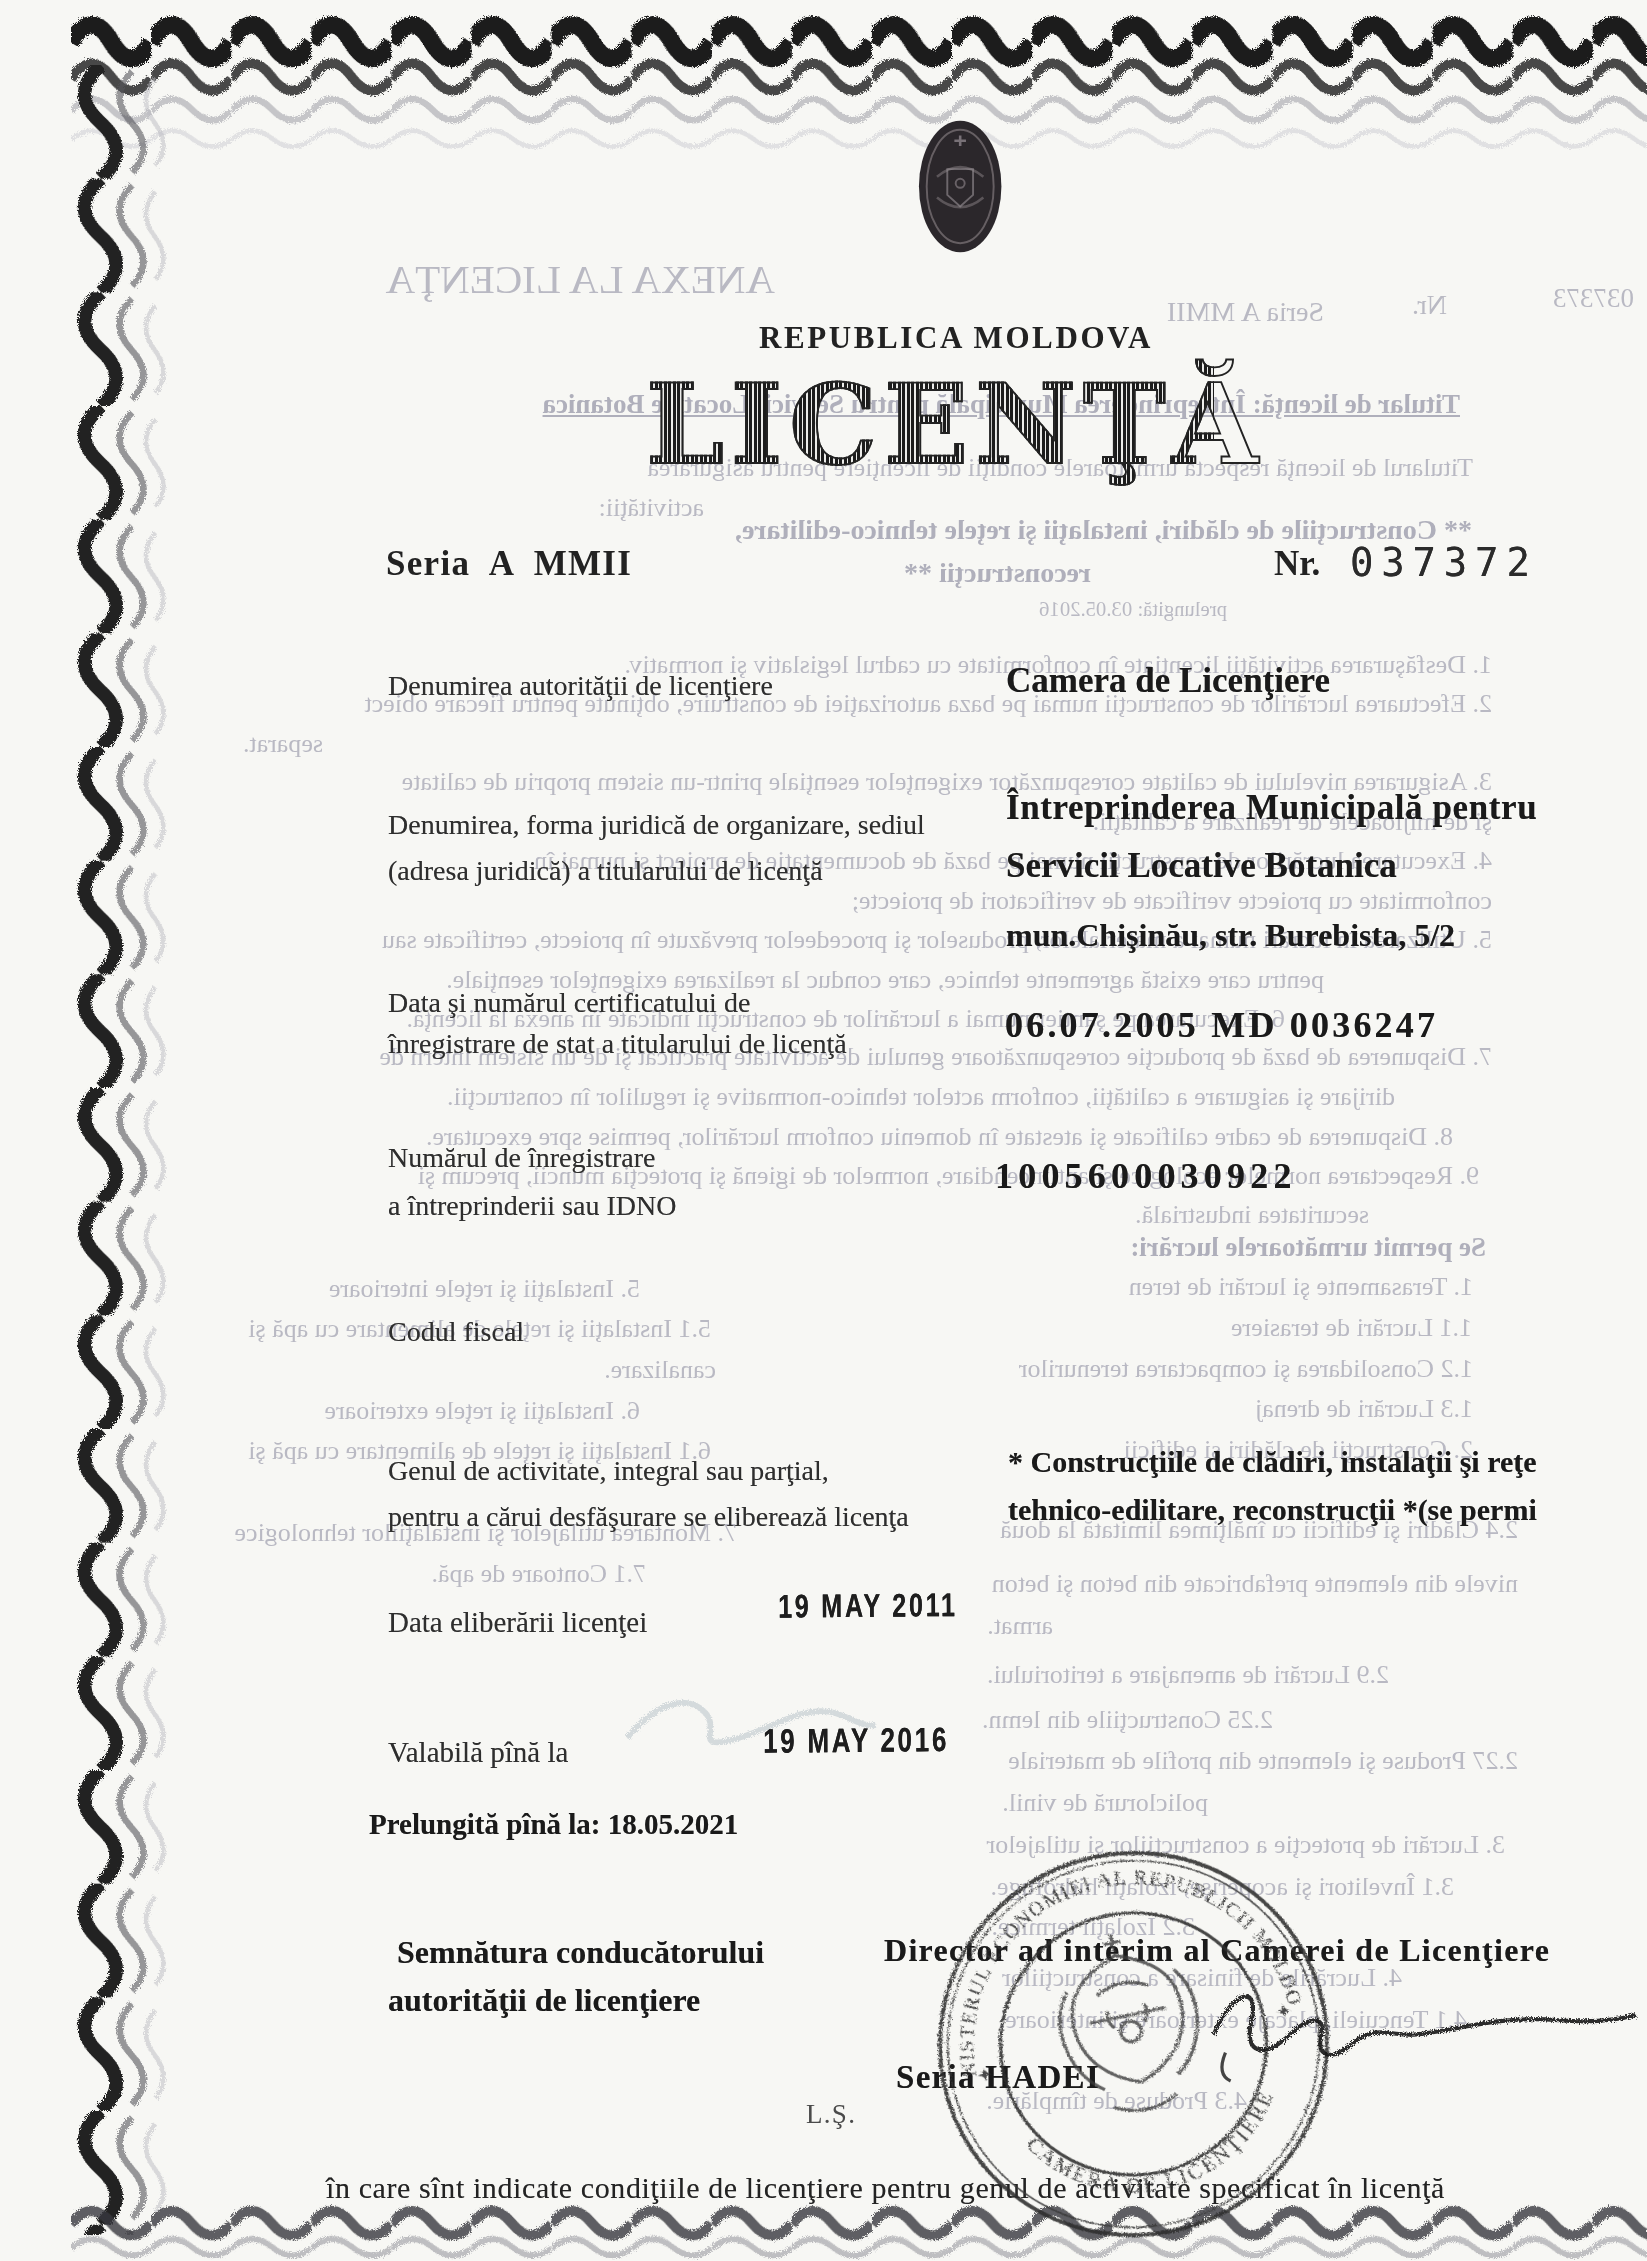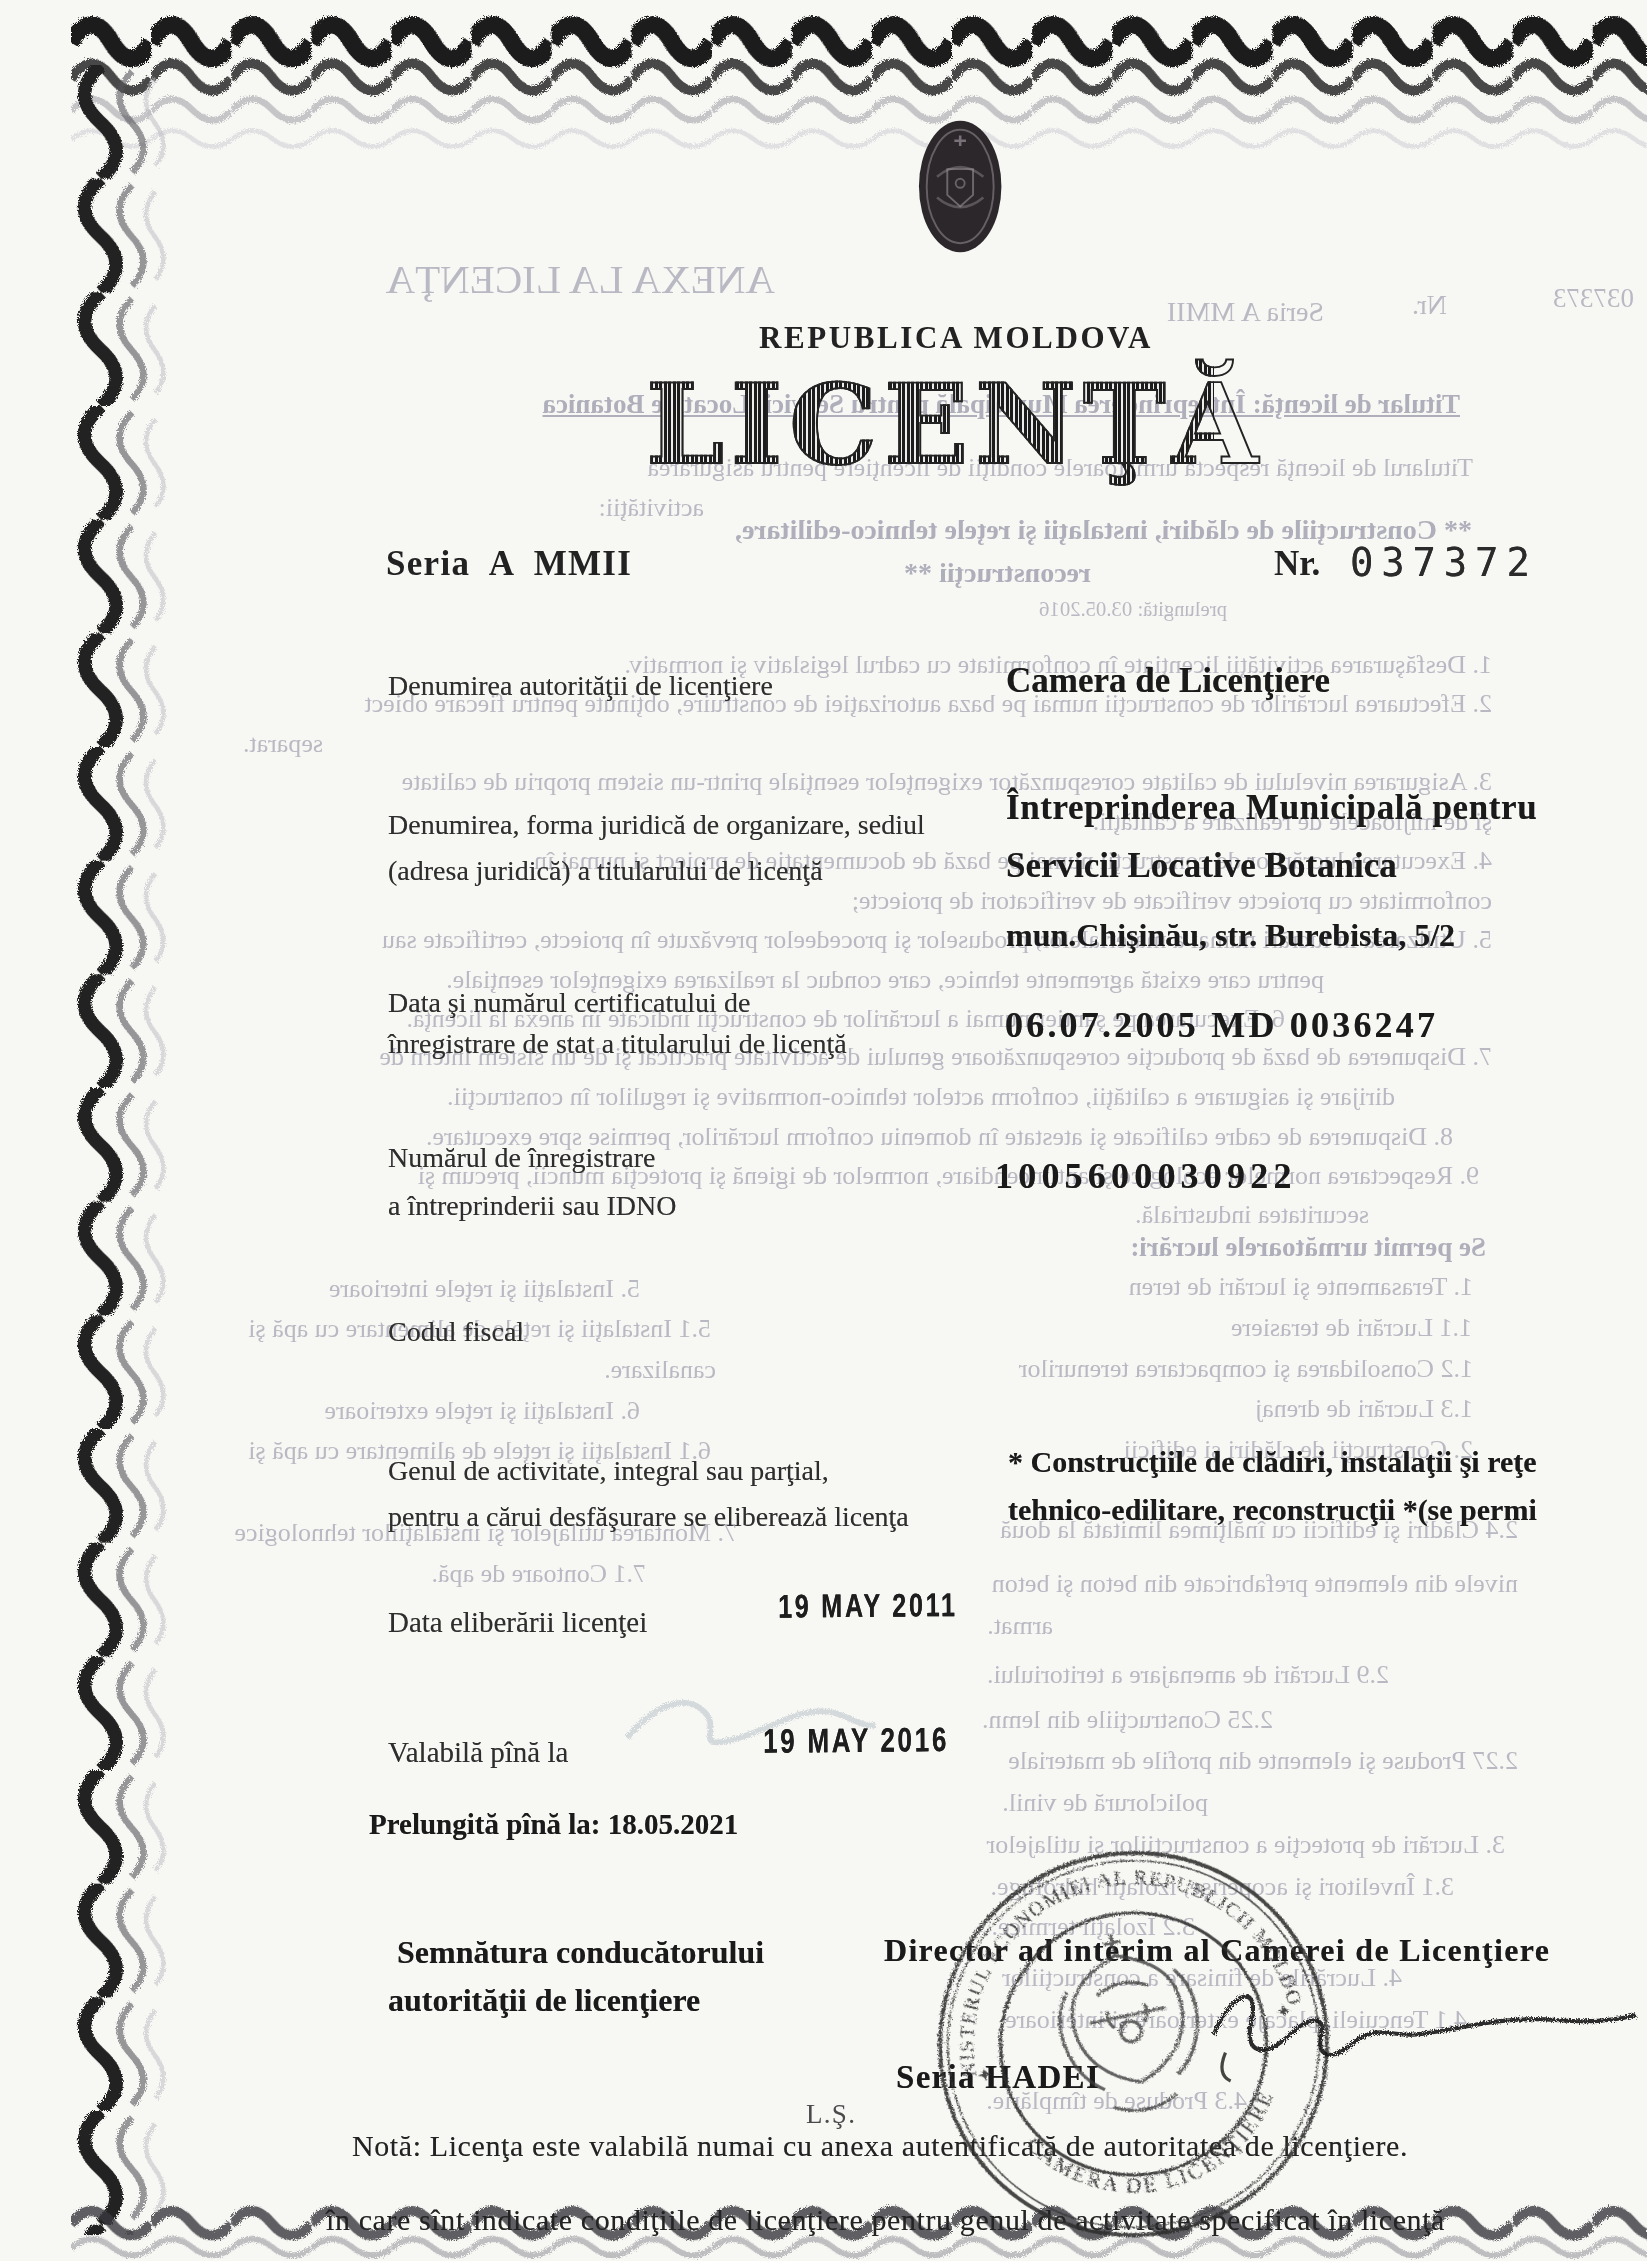--- a/index.html
+++ b/index.html
@@ -183,22 +183,21 @@
   <div class="t datestamp" style="left:763px;top:1722px;font-size:31px;">19 MAY 2016</div>
 
   <div class="t val" style="left:369px;top:1808px;font-size:29px;">Prelungită pînă la: 18.05.2021</div>
 
   <div class="t val" style="left:397px;top:1934px;font-size:32px;">Semnătura conducătorului</div>
   <div class="t val" style="left:388px;top:1982px;font-size:32px;">autorităţii de licenţiere</div>
   <div class="t val" style="left:884px;top:1932px;font-size:32px;letter-spacing:1.3px;">Director ad interim al Camerei de Licenţiere</div>
   <div class="t val" style="left:896px;top:2059px;font-size:33px;letter-spacing:1.3px;">Seria HADEI</div>
   <div class="t ls" style="left:806px;top:2099px;font-size:27px;">L.Ş.</div>
 
-  <div class="t note" style="left:352px;top:2129px;font-size:30px;">Notă: Licenţa este valabilă numai cu anexa autentificată de autoritatea de licenţiere.</div>
-  <div class="t note" style="left:326px;top:2171px;font-size:30px;margin-top:32px;">în care sînt indicate condiţiile de licenţiere pentru genul de activitate specificat în licenţă</div>
+  <div class="t note" style="left:326px;top:2171px;font-size:30px;">în care sînt indicate condiţiile de licenţiere pentru genul de activitate specificat în licenţă</div>
 
   <svg style="left:914px;top:1831px;" width="439" height="426" viewBox="0 0 680 660">
     <g transform="rotate(-12 340 330)" opacity=".88" filter="url(#rough)">
       <ellipse cx="340" cy="330" rx="300" ry="296" fill="none" stroke="#2e2e2e" stroke-width="6"></ellipse>
       <ellipse cx="340" cy="330" rx="288" ry="284" fill="none" stroke="#3a3a3a" stroke-width="2.5"></ellipse>
       <ellipse cx="340" cy="330" rx="206" ry="203" fill="none" stroke="#2e2e2e" stroke-width="5"></ellipse>
       <defs>
         <path id="arcTop" d="M 92,330 A 248,248 0 0 1 588,330"></path>
         <path id="arcBot" d="M 110,330 A 230,230 0 0 0 570,330"></path>
       </defs>

